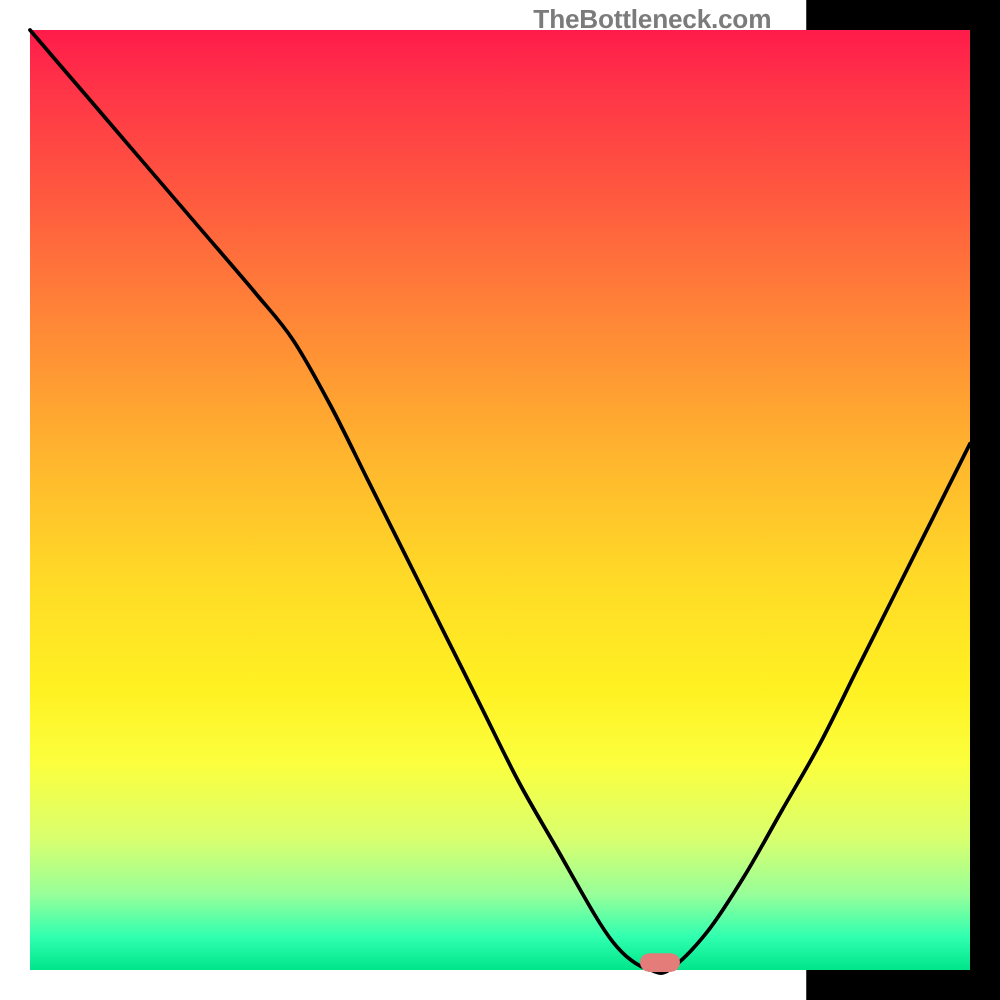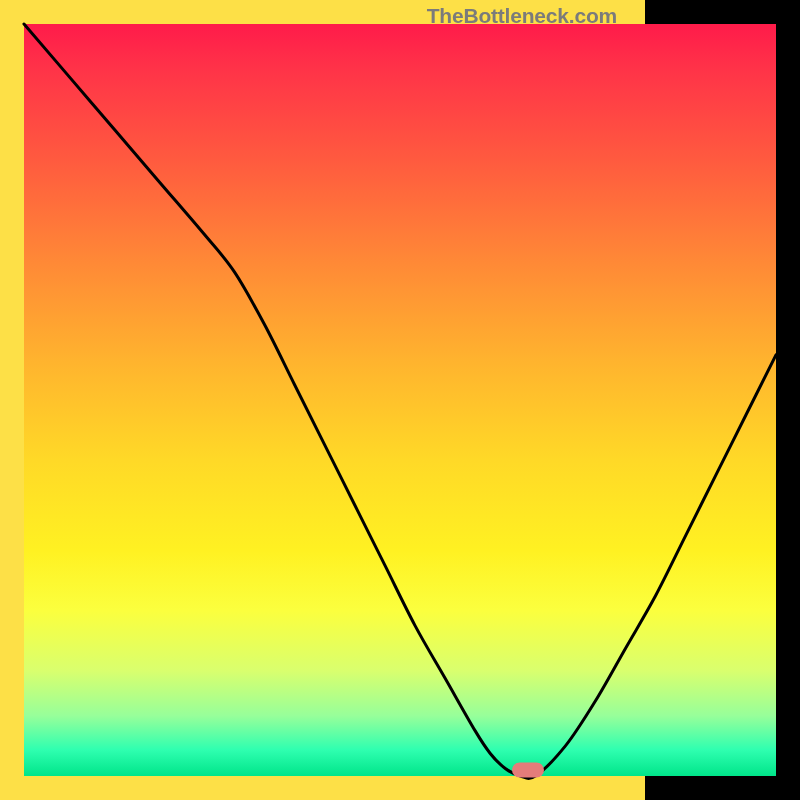--- a/index.html
+++ b/index.html
@@ -1,21 +1,21 @@
 <!DOCTYPE html>
 <html><head>
 <meta charset="utf-8">
 <style>
   * { margin: 0; padding: 0; box-sizing: border-box; }
   html, body { width: 800px; height: 800px; overflow: hidden; background: #000; }
   .frame {
     position: relative;
     width: 645px;
     height: 800px;
-    background: #fde047;
+    background: #ffffff;
   }
   .plot-area {
     position: absolute;
     left: 24px;
     top: 24px;
     width: 752px;
     height: 752px;
     background: linear-gradient(to bottom,
       #ff1b4a 0%,
       #ff3348 6%,

